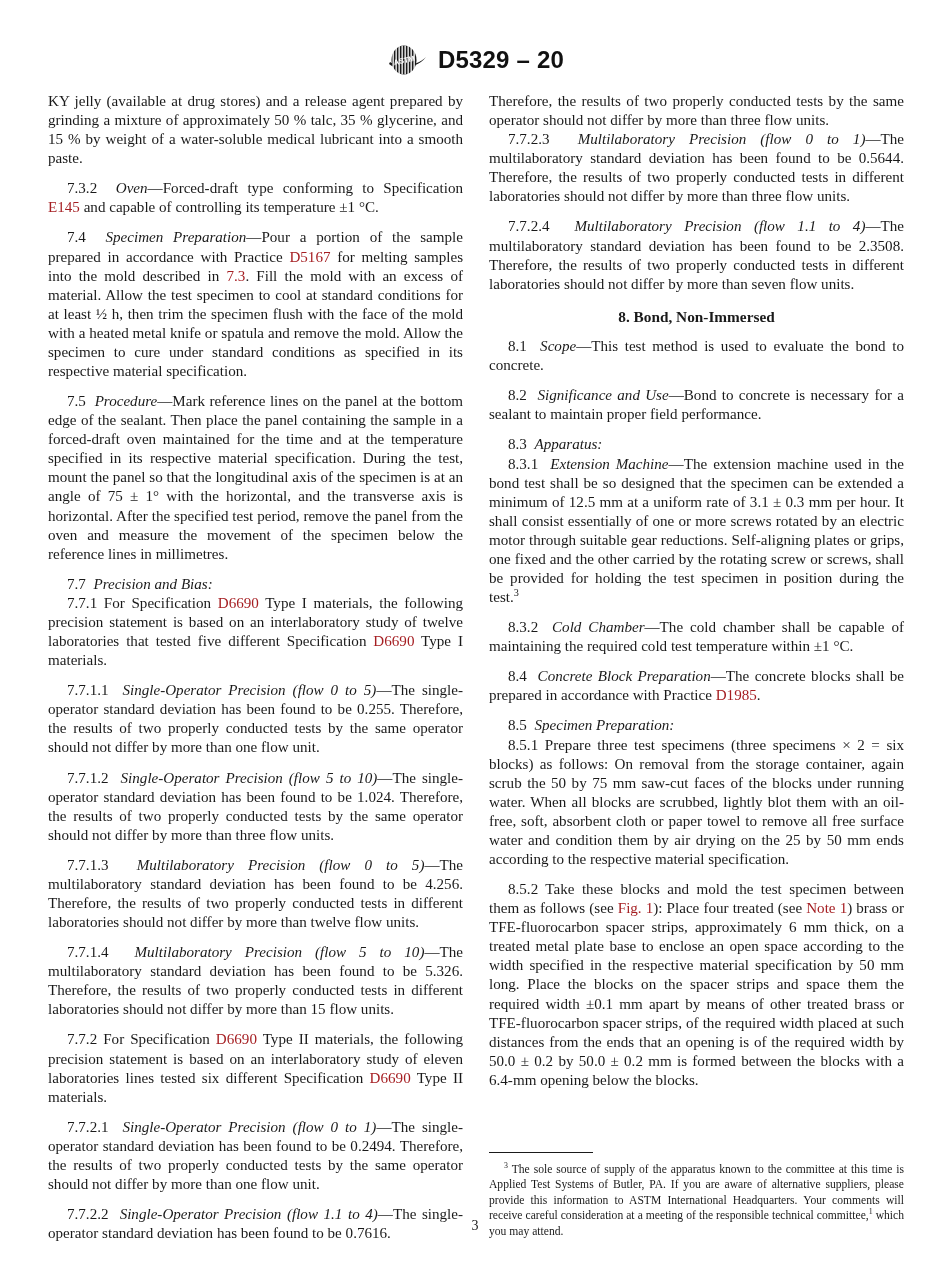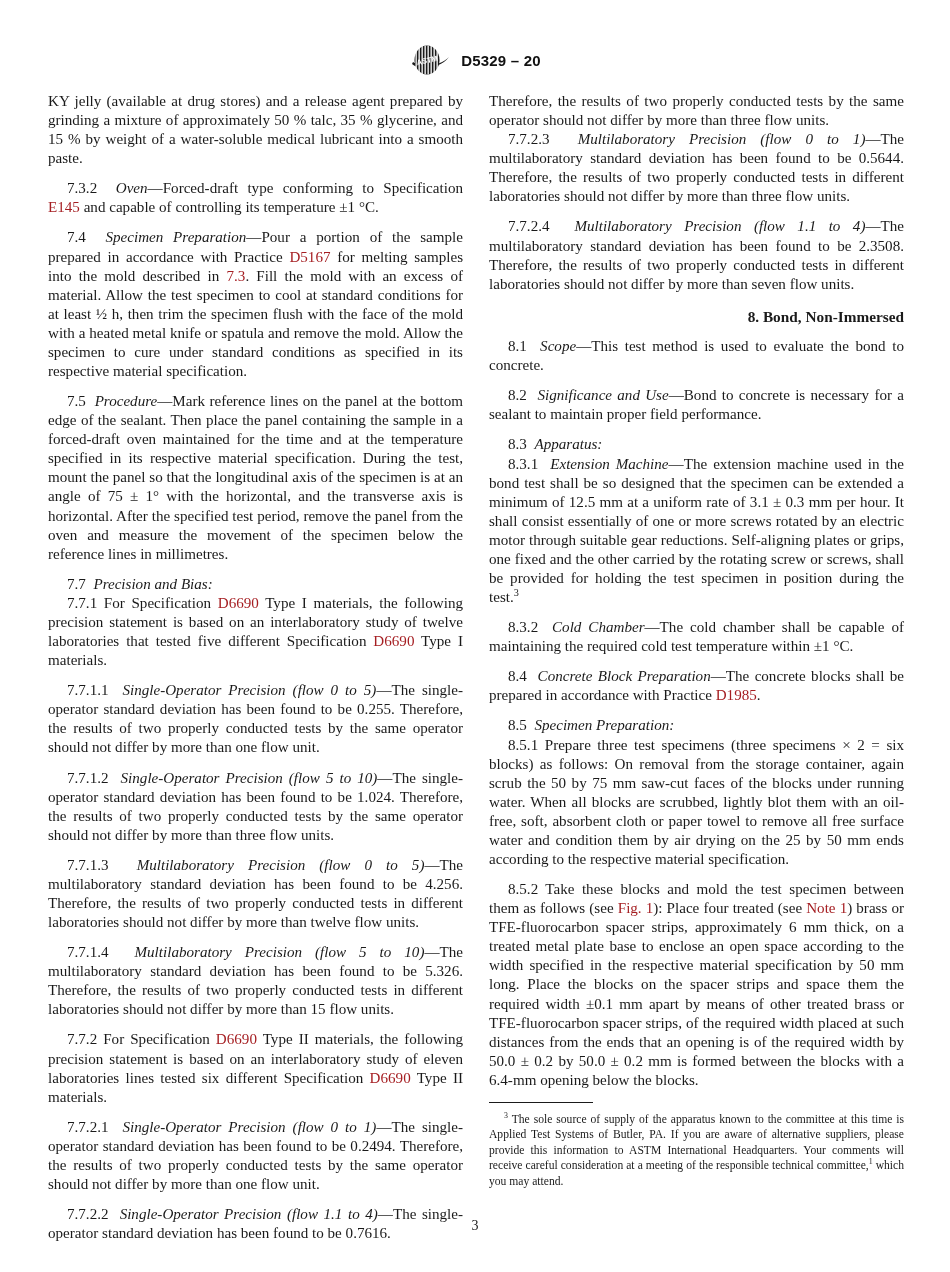--- a/index.html
+++ b/index.html
@@ -34,21 +34,21 @@
     gap: 10px;
   }
   .astm-logo {
     width: 42px;
     height: 32px;
     display: block;
   }
   .header-desig {
     font-family: "Liberation Sans", "DejaVu Sans", sans-serif;
     font-weight: bold;
-    font-size: 15px;
+    font-size: 24px;
     letter-spacing: 0.2px;
     color: #111;
     white-space: nowrap;
   }
 
   
   .columns {
     position: absolute;
     top: 92px;
     left: 48px;
@@ -79,32 +79,32 @@
   i, .it { }
   .lnk {
     color: #a51e22;
     font-style: normal;
     margin-top: 16px;
   }
   .sec-head {
     font-family: "Liberation Serif", "DejaVu Serif", serif;
     font-weight: bold;
     font-size: 15.3px;
-    text-align: right;
+    text-align: center;
   }
   sup {
     font-size: 0.68em;
     vertical-align: super;
     line-height: 0;
   }
 
   
   .footnote-wrap {
     position: absolute;
-    top: 1102px;
+    top: 1152px;
     left: 489px;
     width: 415px;
   }
   .footnote-rule {
     width: 104px;
     height: 0;
     border-top: 1px solid #1a1a1a;
     margin-bottom: 9px;
   }
   .footnote-text {

